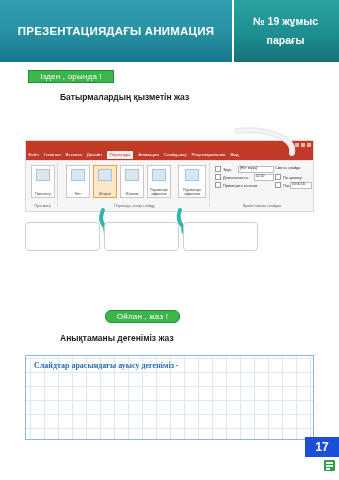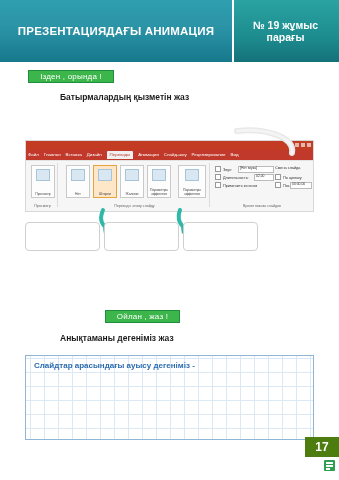--- a/index.html
+++ b/index.html
@@ -27,40 +27,40 @@
     color:#ffffff;font-weight:bold;font-size:11.5px;line-height:14px;
     text-align:center;letter-spacing:.2px;
   }
   .header-right{
     width:107px;height:62px;
     background:linear-gradient(180deg,#2aa3a2 0%,#1d8c8f 60%,#15717a 100%);
     display:flex;align-items:center;justify-content:center;
     box-sizing:border-box;padding:4px 8px;
   }
   .header-right-text{
-    color:#ffffff;font-weight:bold;font-size:10.5px;line-height:12px;
+    color:#ffffff;font-weight:bold;font-size:10.5px;line-height:19px;
     text-align:center;
   }
   .header-sep{
     position:absolute;left:232px;top:0;width:2px;height:62px;background:#ffffff;
   }
 
   
   .tag{
     position:absolute;
     box-sizing:border-box;
     border:1px solid #1f8f3e;
     background:#3cb54a;
     color:#ffffff;
     font-size:8px;font-weight:normal;
     display:flex;align-items:center;justify-content:center;
     letter-spacing:.2px;
   }
   .tag-1{left:28px;top:70px;width:86px;height:13px;}
-  .tag-2{left:105px;top:310px;width:75px;height:13px;}
+  .tag-2{left:105px;top:310px;width:75px;height:13px;border-radius:6px;}
 
   .instr{
     position:absolute;color:#1b1b1b;font-size:8.5px;font-weight:600;
   }
   .instr-1{left:60px;top:92px;}
   .instr-2{left:60px;top:333px;}
 
   
   .ribbon{
     position:absolute;left:25px;top:140px;width:289px;height:72px;
@@ -122,38 +122,39 @@
   }
   .abox-1{left:25px;}
   .abox-2{left:104px;}
   .abox-3{left:183px;}
 
   
   .gridbox{
     position:absolute;left:25px;top:355px;width:289px;height:85px;
     border:1px solid #8fb6d6;box-sizing:border-box;background:#ffffff;
     overflow:hidden;
+    font-family:Liberation Serif, serif;
   }
   .gridlines{
     position:absolute;left:0;top:0;width:100%;height:100%;
     background-image:
       linear-gradient(to right, #dce9f4 1px, transparent 1px),
       linear-gradient(to bottom, #dce9f4 1px, transparent 1px);
     background-size:14px 14px;
     background-position:4px 16px;
   }
   .grid-prompt{
     position:absolute;left:8px;top:5px;color:#2b6cb0;font-size:8px;
     font-weight:600;
   }
 
   
   .pagebadge{
     position:absolute;right:0;top:437px;width:34px;height:20px;
-    background:#4d7c0f;color:#ffffff;font-weight:bold;font-size:12px;
+    background:#1d4ed8;color:#ffffff;font-weight:bold;font-size:12px;
     display:flex;align-items:center;justify-content:center;
   }
   .footer{
     position:absolute;right:4px;top:460px;display:flex;align-items:center;gap:3px;
   }
   .lw-icon{
     width:11px;height:11px;background:#2f9e4f;border-radius:1px;position:relative;
   }
   .lw-icon i{
     position:absolute;background:#ffffff;display:block;

